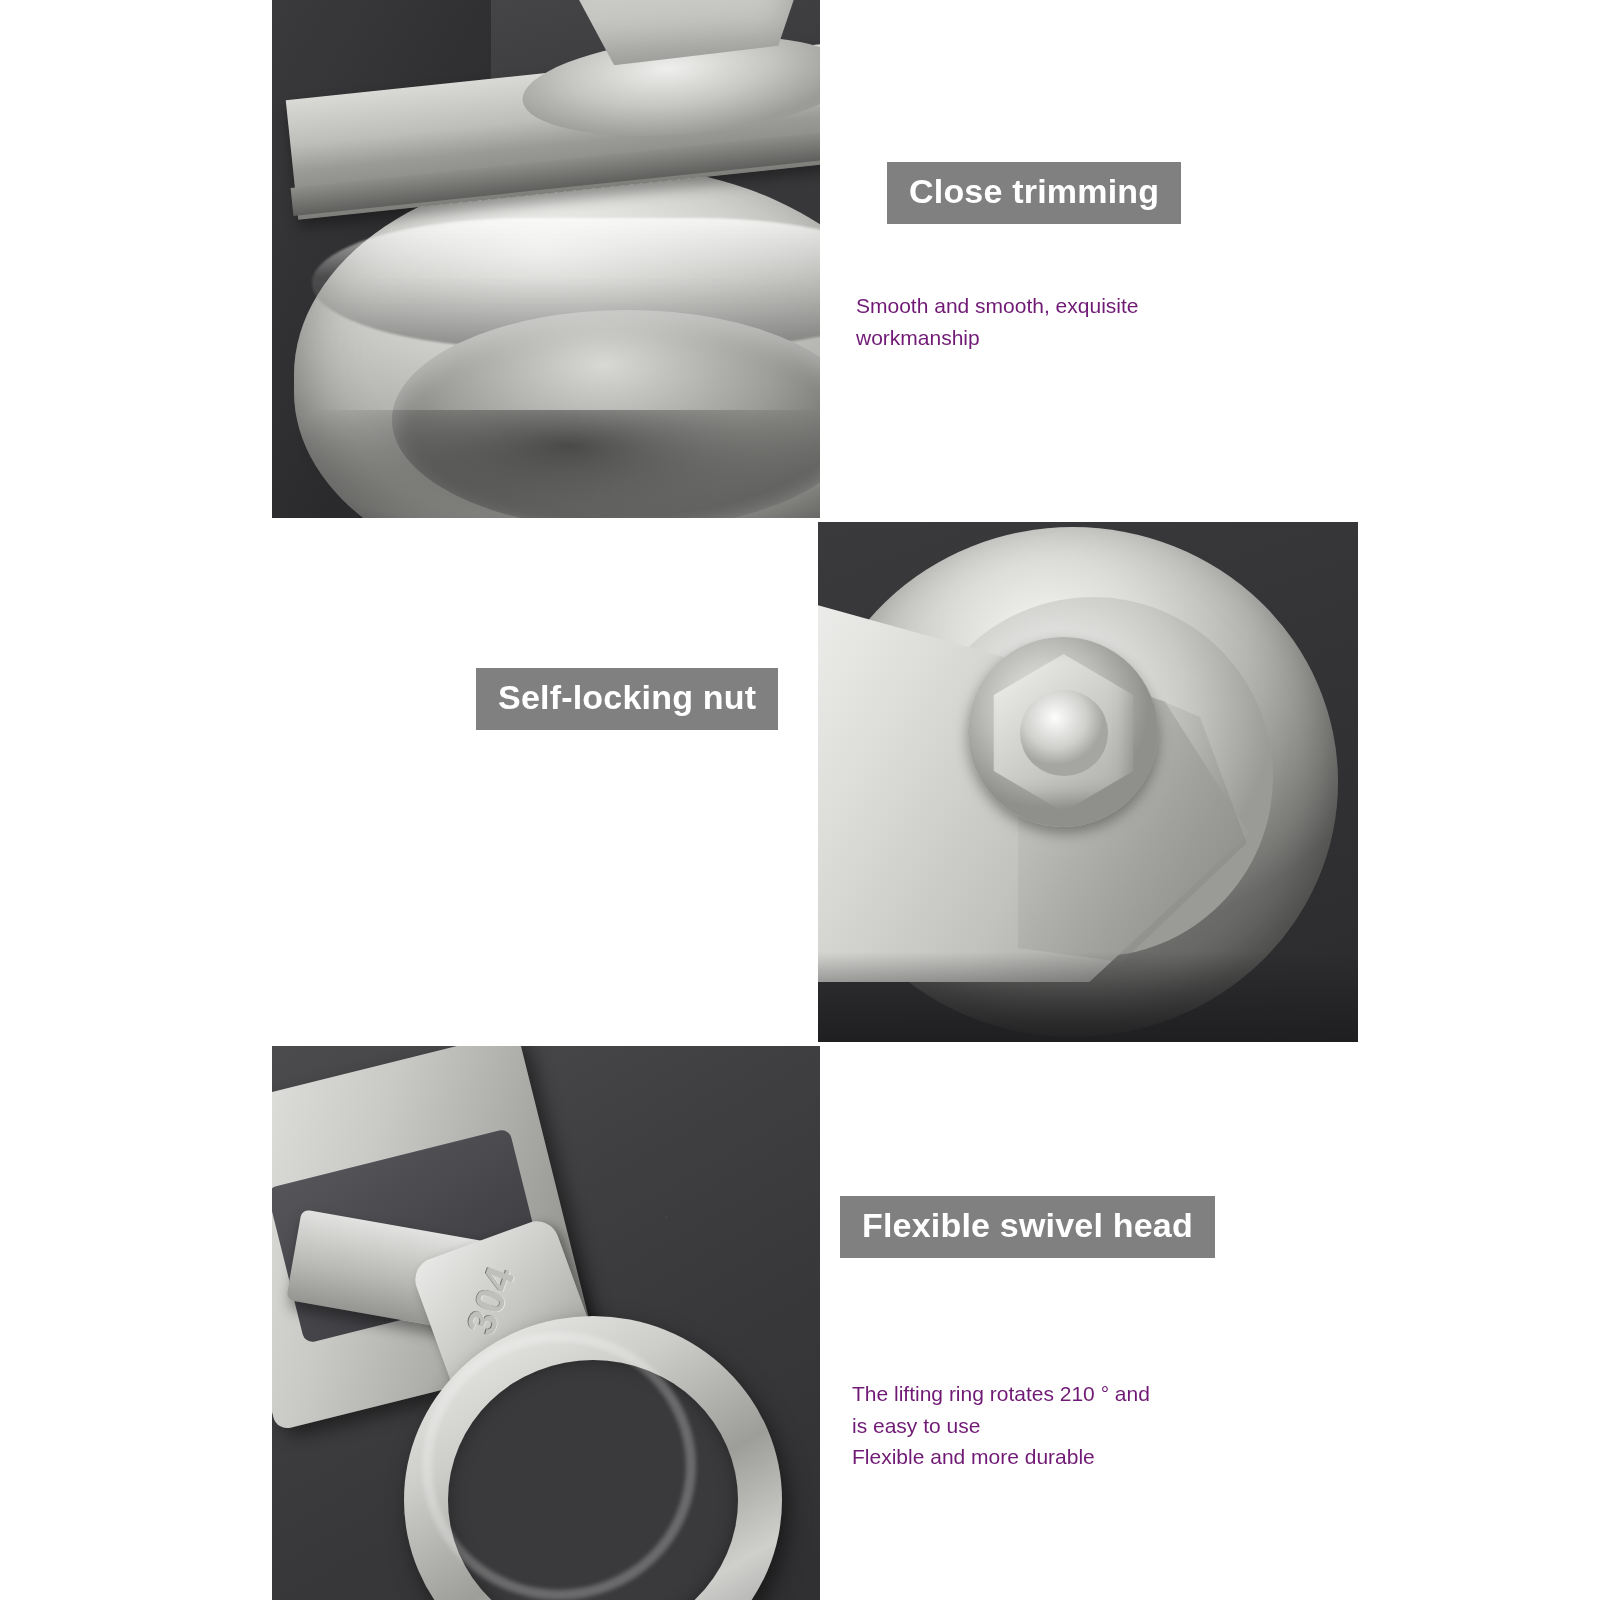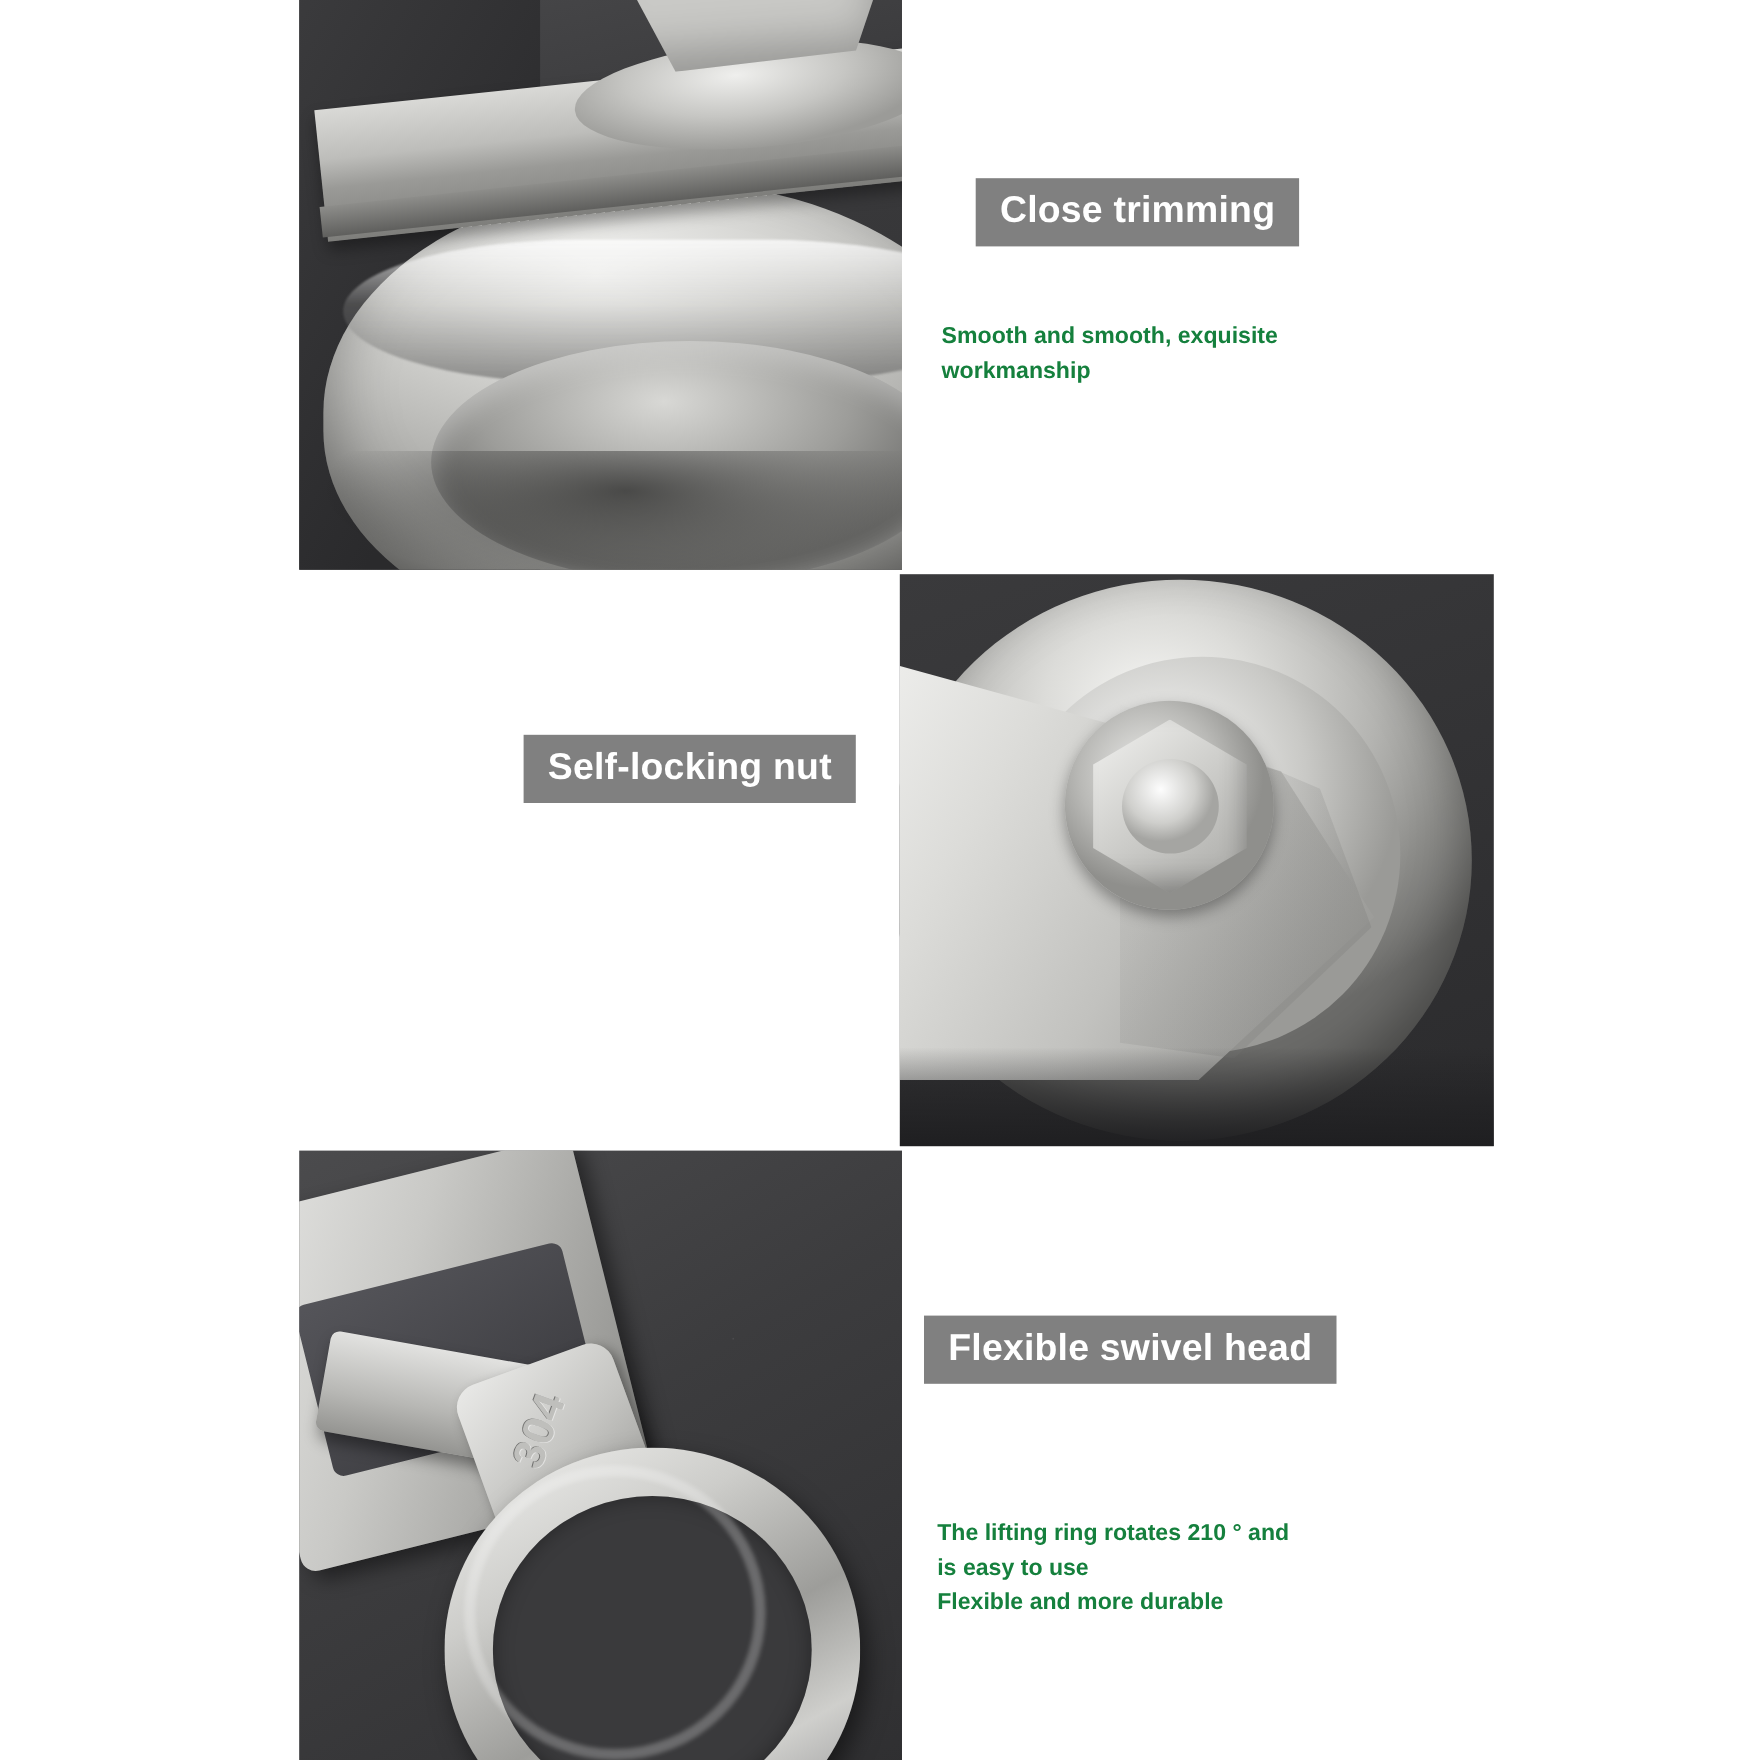--- a/index.html
+++ b/index.html
@@ -36,24 +36,24 @@
     font-size: 34px;
     font-weight: 700;
     letter-spacing: 0.2px;
     padding: 12px 22px 14px 22px;
     line-height: 1.05;
     white-space: nowrap;
   }
 
   .caption {
     position: absolute;
-    color: #15803d;
+    color: #701a75;
     font-size: 21px;
     line-height: 1.5;
-    font-weight: 700;
+    font-weight: 400;
     white-space: pre-line;
   }
 
   
   #panel-close-trimming {
     left: 272px; top: -20px; width: 548px; height: 538px;
     background: linear-gradient(165deg,#4a4a4c 0%, #3a3a3c 35%, #313133 100%);
   }
   #panel-close-trimming .bg-dark-left {
     position: absolute; left:0; top:0; width:40%; height:100%;

